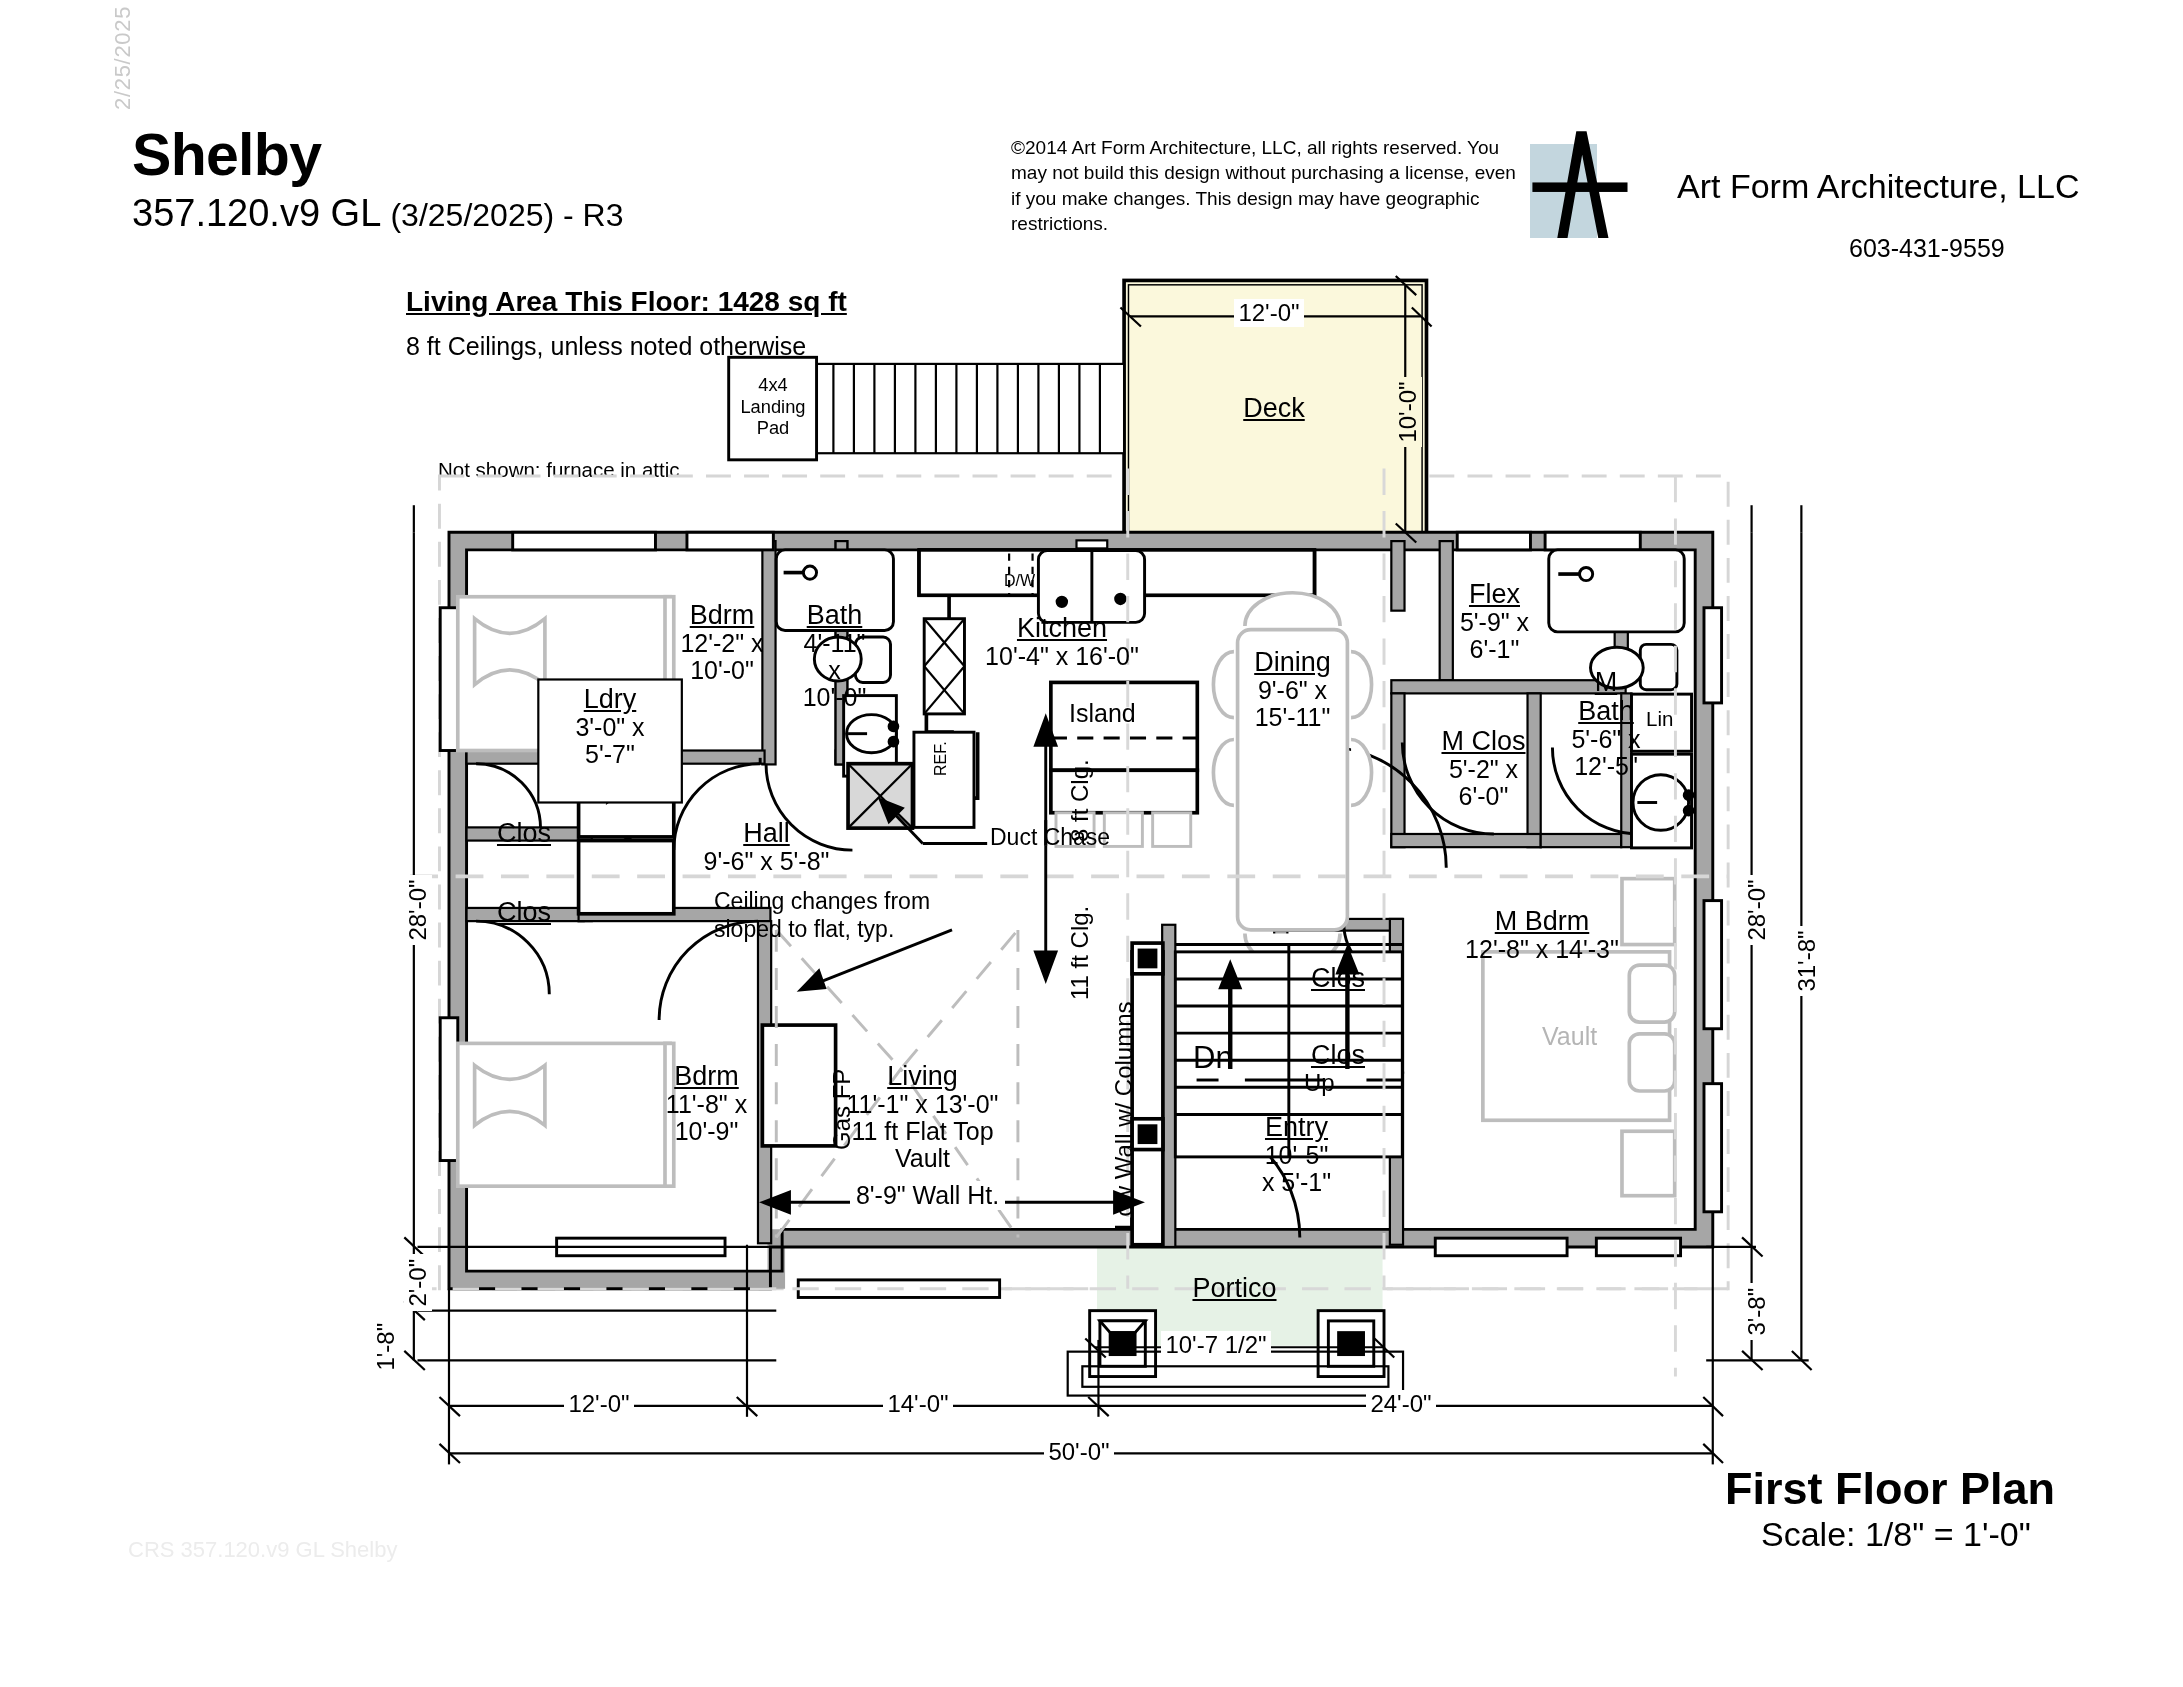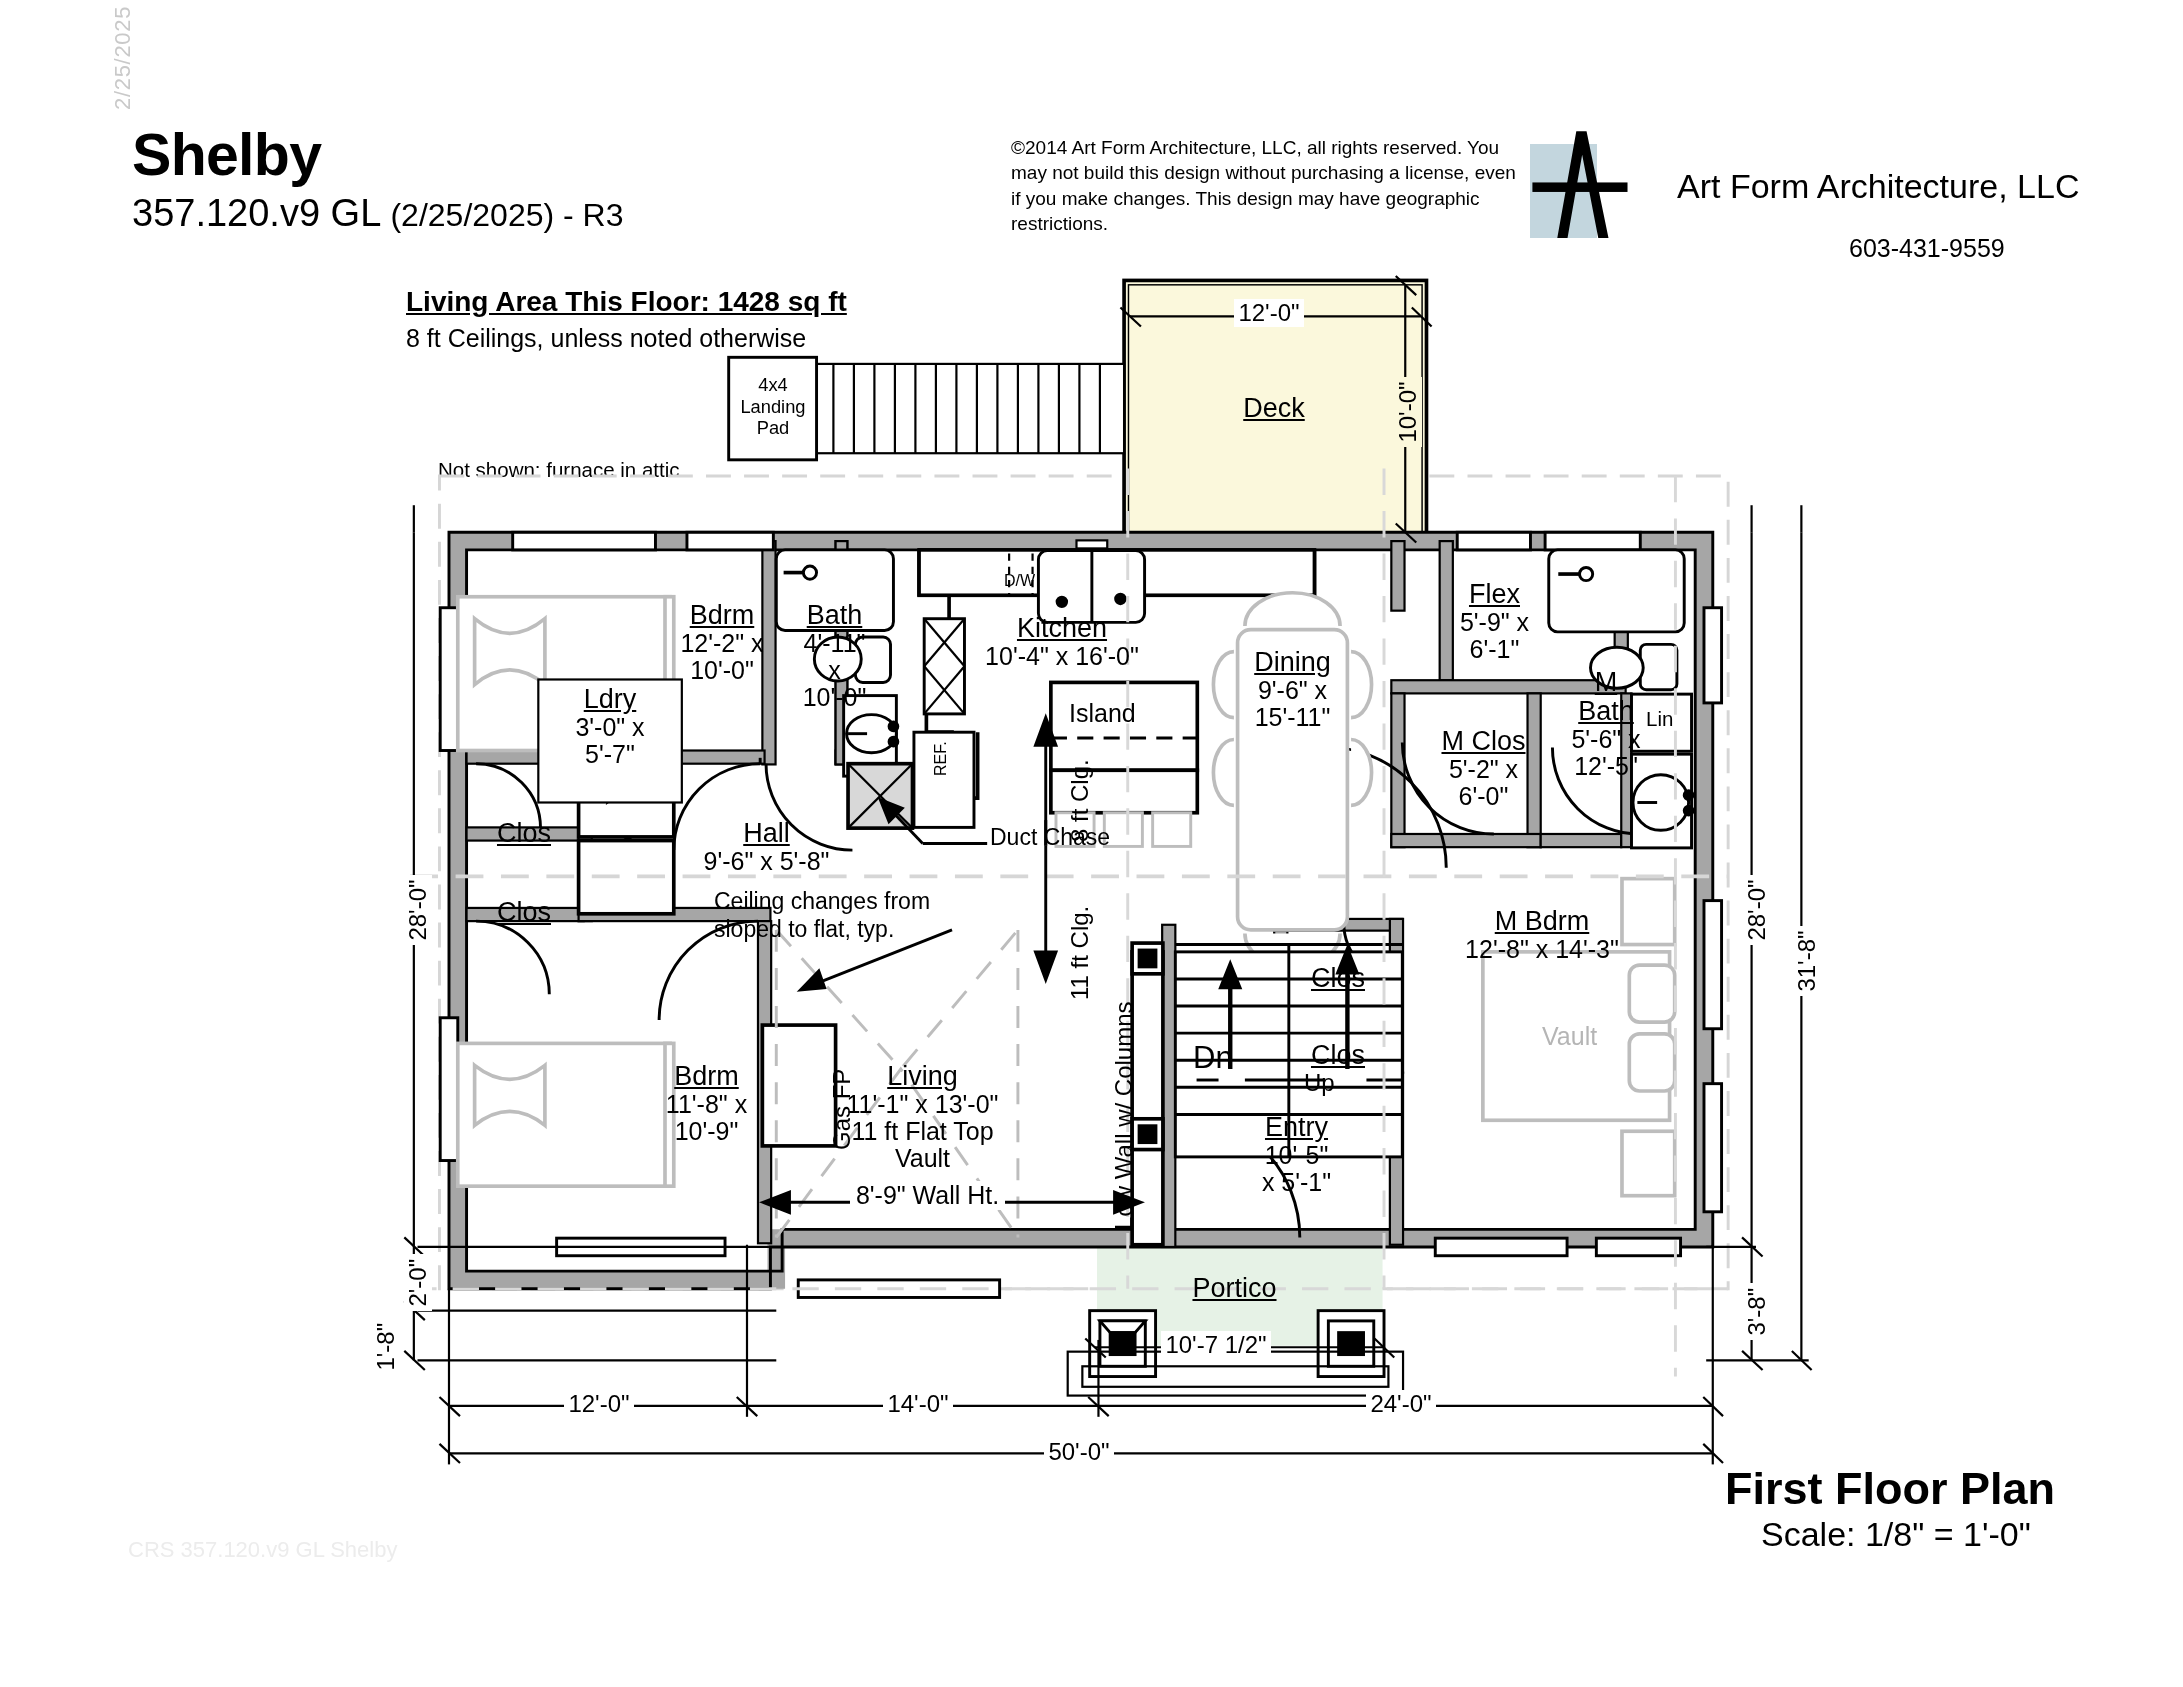--- a/index.html
+++ b/index.html
@@ -15,21 +15,21 @@
   #plan-code .rev{font-size:32px;}
   #copyright{left:1011px;top:135px;width:505px;font-size:19px;line-height:1.33;}
   #logo-wrap{left:1509px;top:128px;width:139px;height:110px;}
   #logo-sq{left:20.5px;top:16px;width:67px;height:94px;background:#c3d6de;}
   #logo-A svg{display:block;}
   #firm-name{left:1677px;top:167px;font-size:34px;}
   #firm-phone{left:1849px;top:234px;font-size:25px;}
 
   #living-area{left:406px;top:286px;font-size:28px;font-weight:bold;
       text-decoration:underline;}
-  #ceiling-note{left:406px;top:324px;font-size:25px;}
+  #ceiling-note{left:406px;top:332px;font-size:25px;}
   #furnace-note{left:438px;top:458px;font-size:20.5px;}
   #watermark{left:128px;top:1537px;font-size:22px;color:#ececec;}
 
   #title-main{left:1725px;top:1463px;font-size:45px;font-weight:bold;}
   #title-scale{left:1761px;top:1515px;font-size:34px;}
 
   
   #plan{left:0;top:0;width:2183px;height:1687px;}
   #plan svg{display:block;}
 
@@ -43,21 +43,21 @@
   .vtxt{position:absolute;font-size:24px;transform-origin:left top;}
   .vtxt.r90{transform:rotate(-90deg);}
 </style>
 </head>
 <body>
 
 <div class="abs nb" id="sheet-date">2/25/2025</div>
 <div class="abs nb" id="plan-name">Shelby</div>
 <div class="abs nb" id="plan-code">
   <span>357.120.v9 GL</span>
-  <span class="rev">(2/25/2025) - R3</span>
+  <span class="rev">(3/25/2025) - R3</span>
 </div>
 
 <div class="abs" id="copyright">©2014 Art Form Architecture, LLC, all rights reserved. You may not build this design without purchasing a license, even if you make changes. This design may have geographic restrictions.</div>
 
 <div class="abs" id="logo-wrap">
   <div class="abs" id="logo-sq"></div>
   <div class="abs" id="logo-A" style="left:0;top:0;">
     <svg width="139" height="114" viewBox="0 0 190 155">
       <path d="M92 4 L66 150 L80 150 L100 36 L122 150 L136 150 L106 4 Z" fill="#000"></path>
       <rect x="32" y="74" width="130" height="13" fill="#000"></rect>

